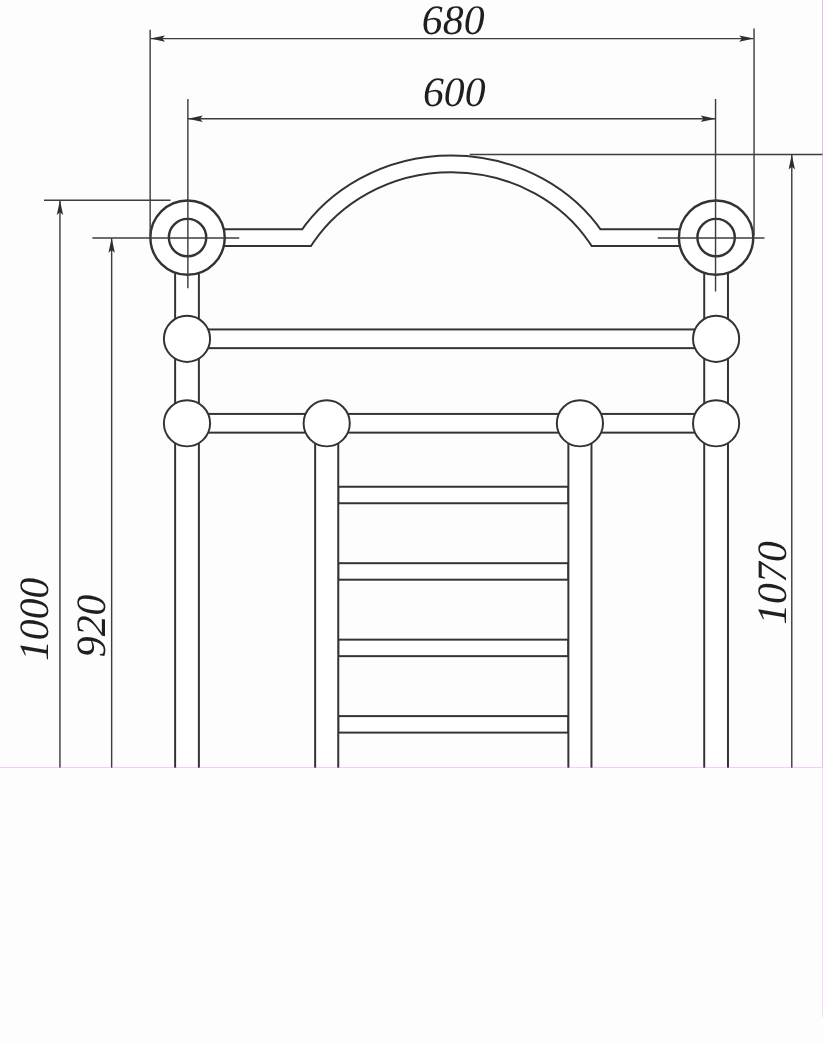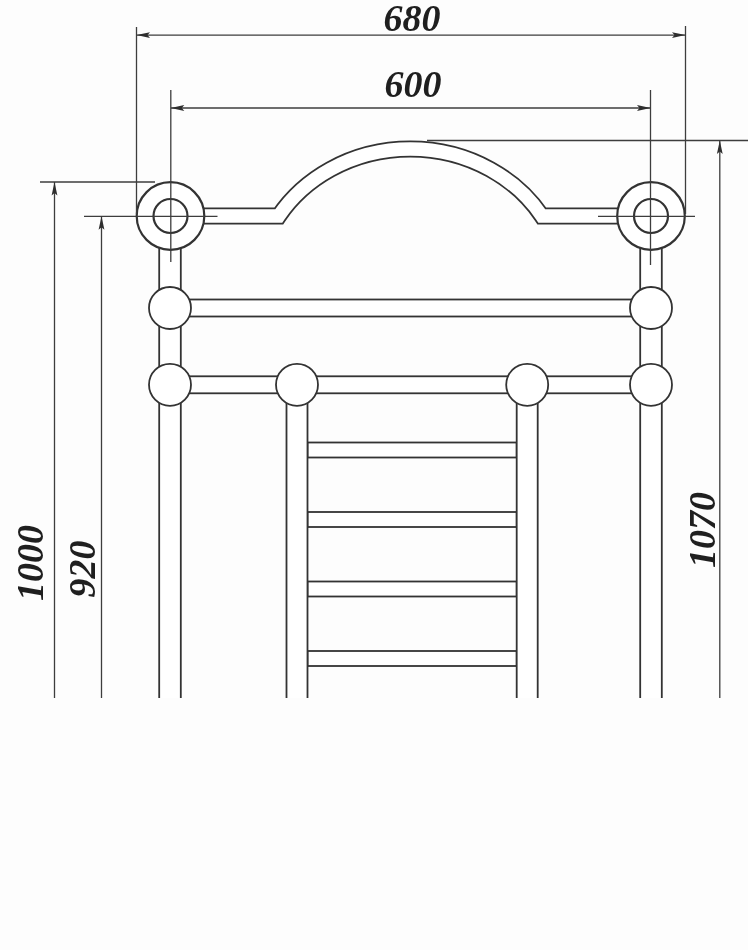--- a/index.html
+++ b/index.html
@@ -1,16 +1,16 @@
 <!DOCTYPE html>
 <html><head>
 <meta charset="utf-8">
 <style>
   html,body{margin:0;padding:0;background:#fdfdfd;}
-  #stage{position:relative;width:748px;height:698px;background:#d946ef;overflow:hidden;font-weight:bold;}
+  #stage{position:relative;width:748px;height:698px;background:#d946ef;overflow:hidden;}
   svg{display:block;filter:blur(0.4px);}
   text{font-family:"Liberation Serif", serif;font-style:italic;fill:#1f1f1f;}
 </style>
 </head>
 <body>
 <div id="stage">
 <svg width="748" height="950" viewBox="0 0 748 950" xmlns="http://www.w3.org/2000/svg">
 
   <rect x="0" y="0" width="748" height="950" fill="#fdfdfd"></rect>
 

